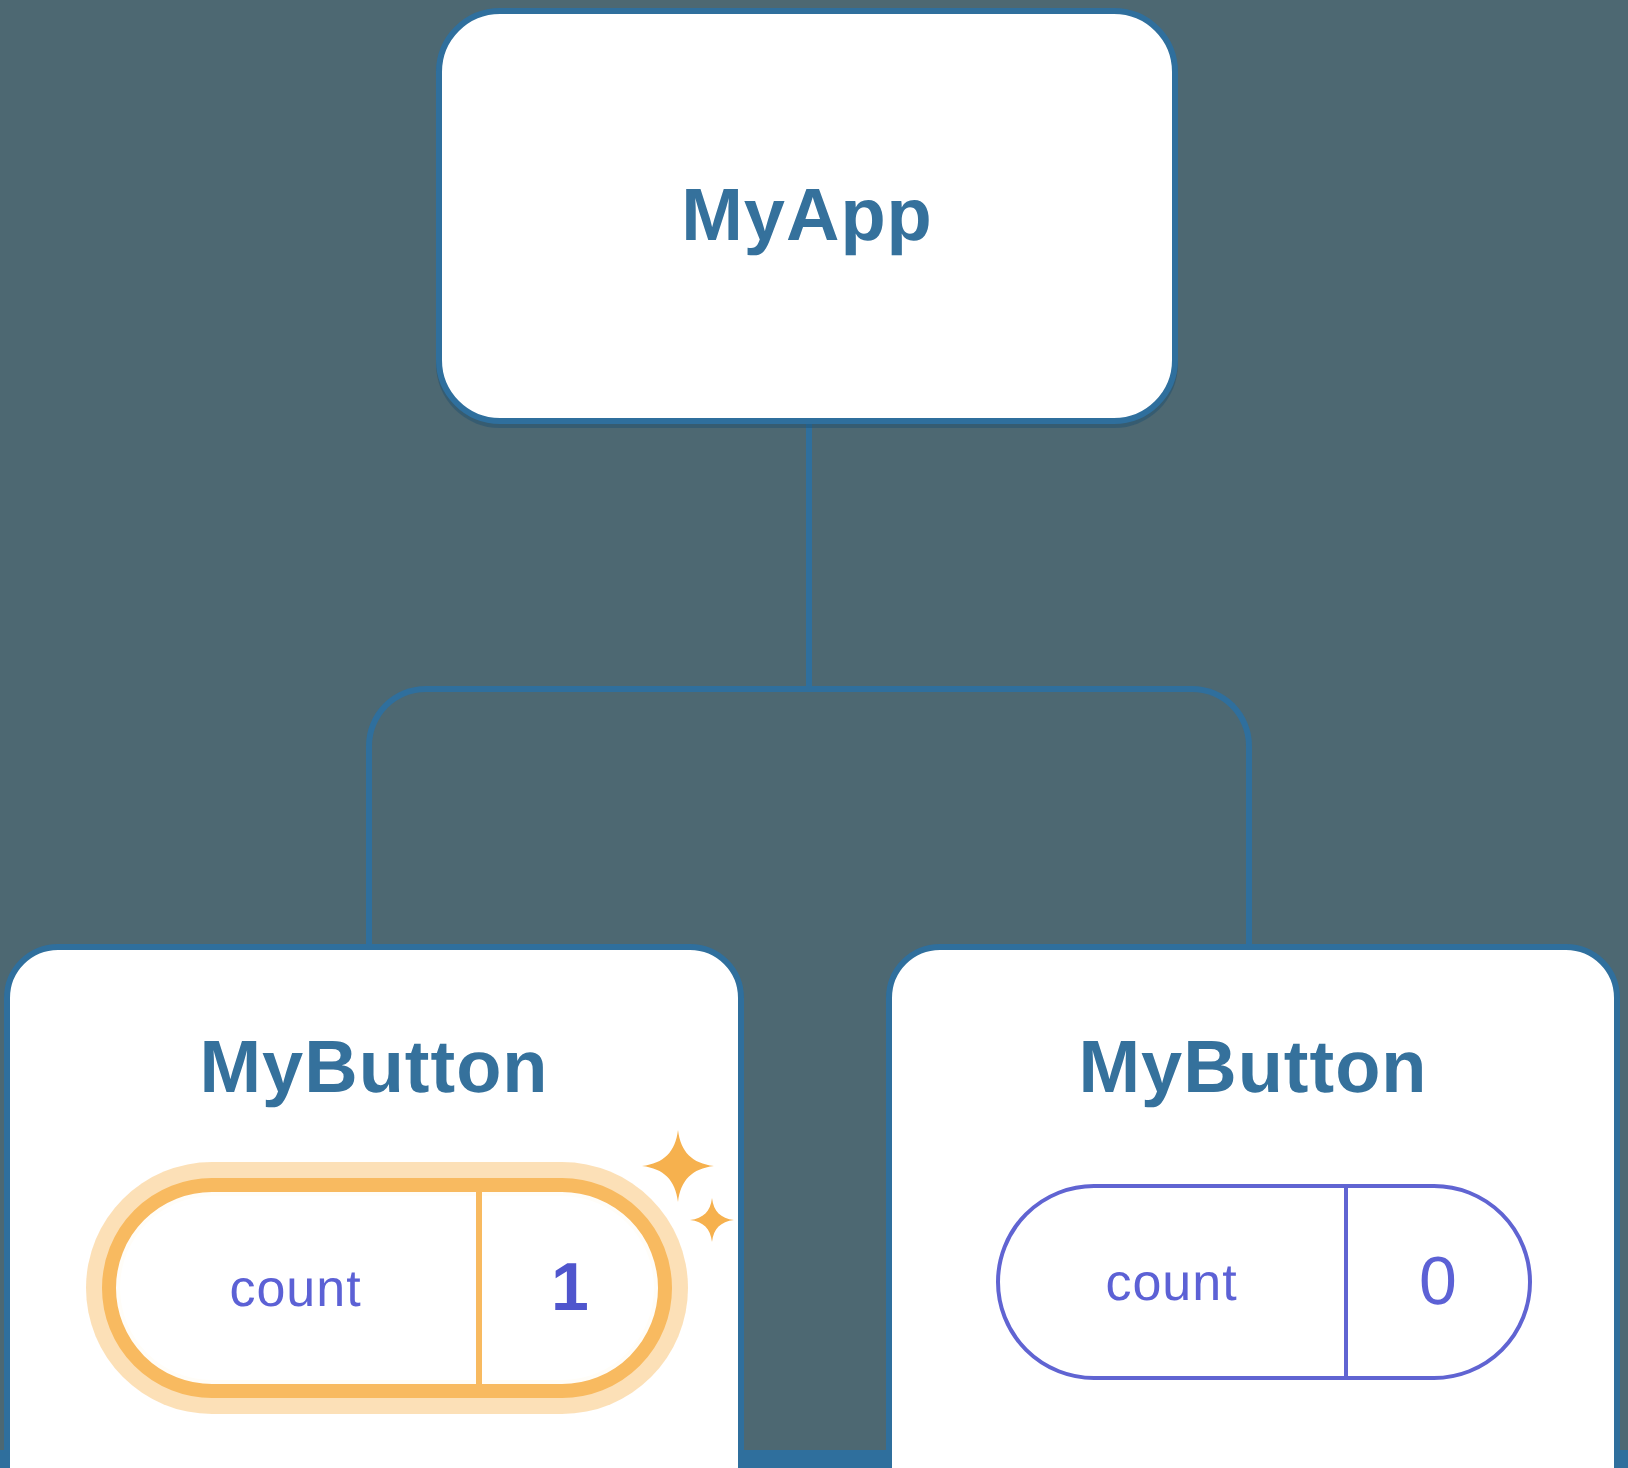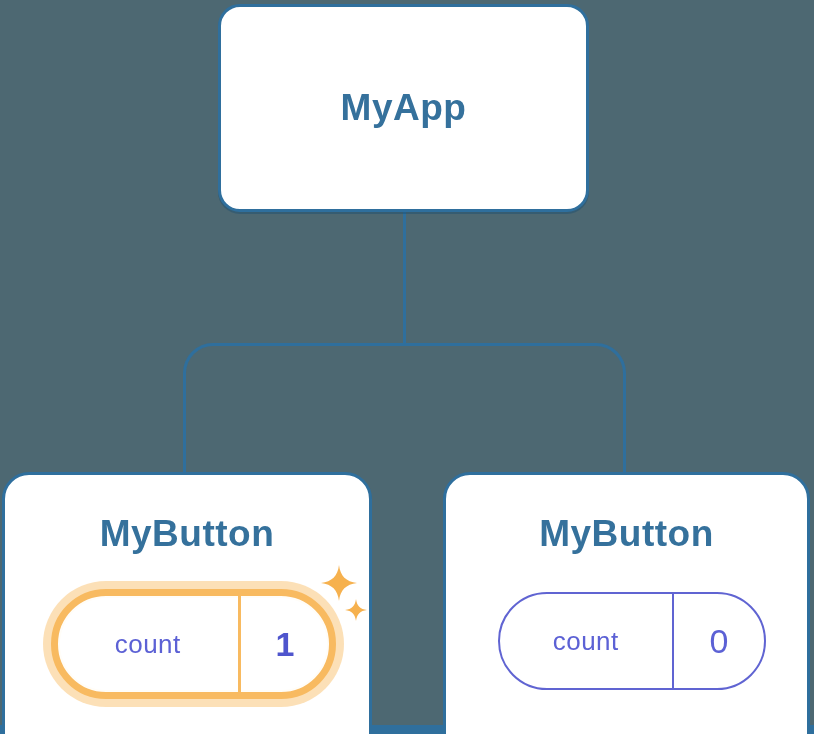--- a/index.html
+++ b/index.html
@@ -19,21 +19,21 @@
     position: absolute;
     background: #ffffff;
     border: 3px solid #2f6f9d;
     box-shadow: 0 2px 0 rgba(26, 77, 112, 0.45);
     z-index: 2;
     box-sizing: border-box;
   }
   .node-root {
     left: 218px; top: 4px;
     width: 371px; height: 208px;
-    border-radius: 22px;
+    border-radius: 32px;
     display: flex; align-items: center; justify-content: center;
   }
   .node-title {
     color: #35719c;
     font-size: 37px;
     font-weight: 600;
     letter-spacing: 0.5px;
   }
   .node-child {
     top: 472px;

